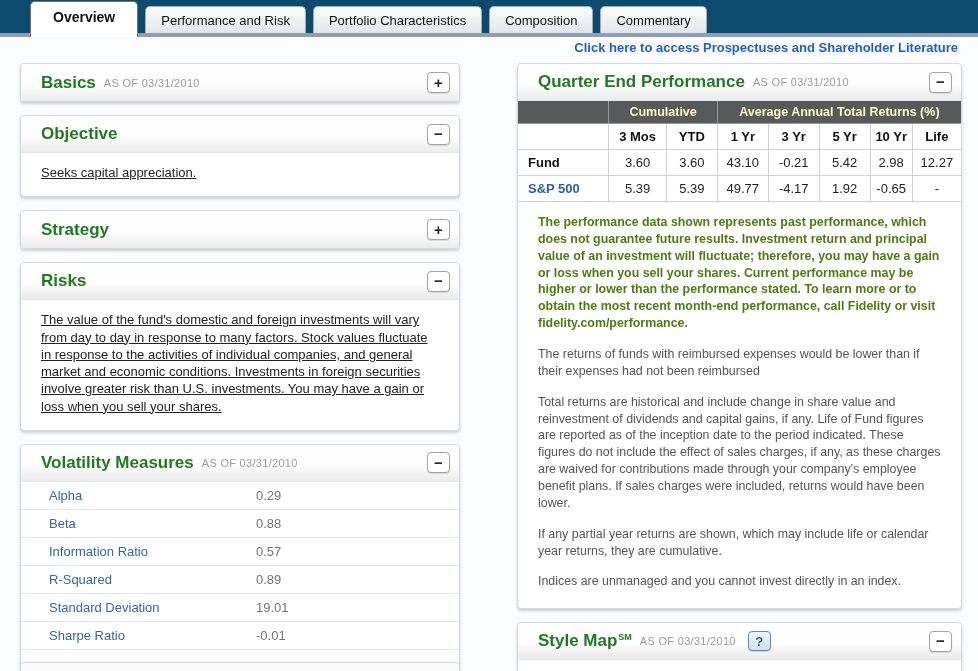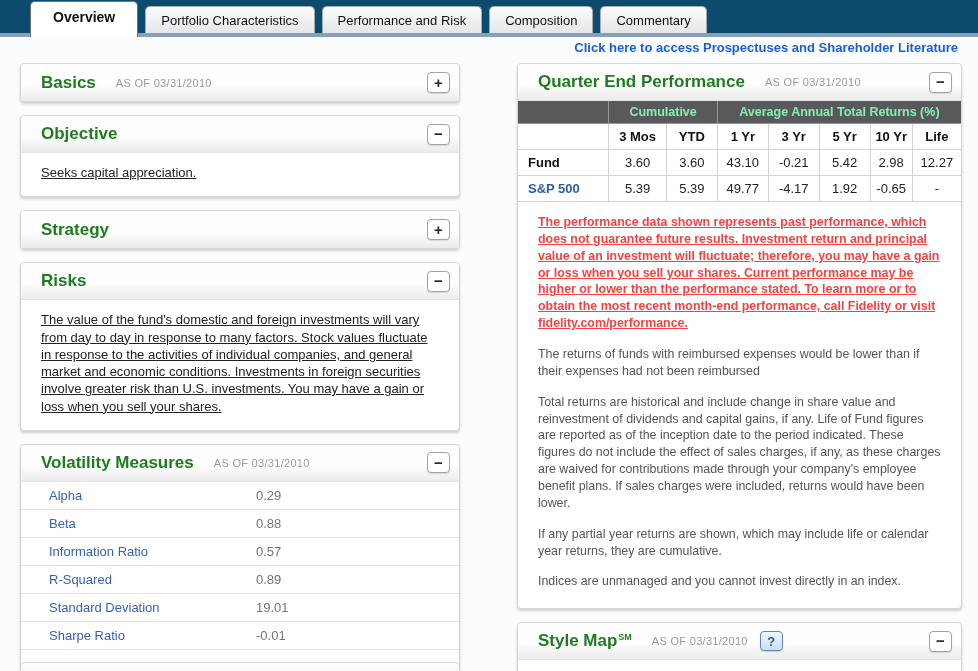--- a/index.html
+++ b/index.html
@@ -42,21 +42,21 @@
   }
   .panel-header {
     display:flex; align-items:center;
     padding:7px 9px 7px 20px; min-height:37px;
     background:linear-gradient(#fefefe 55%, #ebebec);
     border-radius:4px 4px 0 0;
   }
   .panel.has-body .panel-header { border-bottom:1px solid #e4e5e6; }
   .panel-title { color:#1e7b1e; font-size:17px; font-weight:bold; white-space:nowrap; }
   .sm-sup { color:#1e7b1e; font-size:9px; font-weight:bold; vertical-align:super; margin-left:1px; }
-  .as-of { color:#9a9a9a; font-size:11px; margin-left:20px; letter-spacing:0.3px; white-space:nowrap; }
+  .as-of { color:#9a9a9a; font-size:11px; margin-left:8px; letter-spacing:0.3px; white-space:nowrap; }
   .toggle-btn {
     margin-left:auto; width:23px; height:21px; flex:0 0 auto;
     border:1px solid #a3a3a3; border-radius:4px; background:#fff;
     font-size:15px; font-weight:bold; line-height:18px; text-align:center;
     color:#222; cursor:pointer; box-shadow:0 1px 1px rgba(0,0,0,0.12);
   }
   .help-btn {
     margin-left:12px; width:23px; height:20px; flex:0 0 auto;
     border:1px solid #5b87c5; border-radius:4px;
     background:linear-gradient(#f0f6fd,#cfe0f2);
@@ -67,44 +67,44 @@
   
   .vol-row { display:flex; border-bottom:1px solid #e1e3e5; font-size:13px; }
   .vol-term  { width:50%; padding:6px 5px 6px 28px; color:#3562b0; cursor:pointer; }
   .vol-value { width:50%; padding:6px 5px 6px 16px; color:#737373; }
   .vol-footnote { padding:10px 20px 13px 20px; font-size:12.5px; line-height:1.35; color:#444; }
   
   .perf-table { width:100%; border-collapse:collapse; font-size:13px; table-layout:fixed; }
   .perf-table td, .perf-table th { border:1px solid #cfd3d7; text-align:center; padding:5px 2px; }
   .perf-table td:first-child, .perf-table th:first-child { border-left:none; text-align:left; padding-left:10px; }
   .perf-table td:last-child, .perf-table th:last-child { border-right:none; }
-  .group-row th { background:#58595b; color:#86efac; font-size:12.5px; font-weight:bold; border-color:#98999b; border-top:none; padding:4px 2px; }
+  .group-row th { background:#58595b; color:#fef9c3; font-size:12.5px; font-weight:bold; border-color:#98999b; border-top:none; padding:4px 2px; }
   .colhead-row th { font-weight:bold; color:#111; background:#fff; }
   .row-label { font-weight:bold; color:#111; }
   .row-label.link { color:#2a5db0; cursor:pointer; }
   .perf-notes { padding:12px 20px 4px 20px; font-size:12.4px; line-height:1.36; }
   .perf-notes p { margin-bottom:14px; color:#555; }
-  .perf-notes p.lead { font-weight:bold; color:#ef4444;text-decoration:underline; }
+  .perf-notes p.lead { font-weight:bold; color:#4d7c0f; }
   
   .sm-body { position:relative; padding:14px 0 0 15px; height:110px; }
   
   .stub-panel {
     position:absolute; left:20px; top:662px; width:440px; height:30px;
     background:linear-gradient(#fefefe,#ececec);
     border:1px solid #d5d7da; border-radius:4px 4px 0 0;
   }
 </style>
 </head>
 <body>
 
 <div class="tabbar">
   <div class="tabline"></div>
   <div class="tab active">Overview</div>
+  <div class="tab">Performance and Risk</div>
   <div class="tab">Portfolio Characteristics</div>
-  <div class="tab">Performance and Risk</div>
   <div class="tab">Composition</div>
   <div class="tab">Commentary</div>
 </div>
 
 <a class="top-link">Click here to access Prospectuses and Shareholder Literature</a>
 
 <div class="col-left">
 
   <div class="panel">
     <div class="panel-header">

